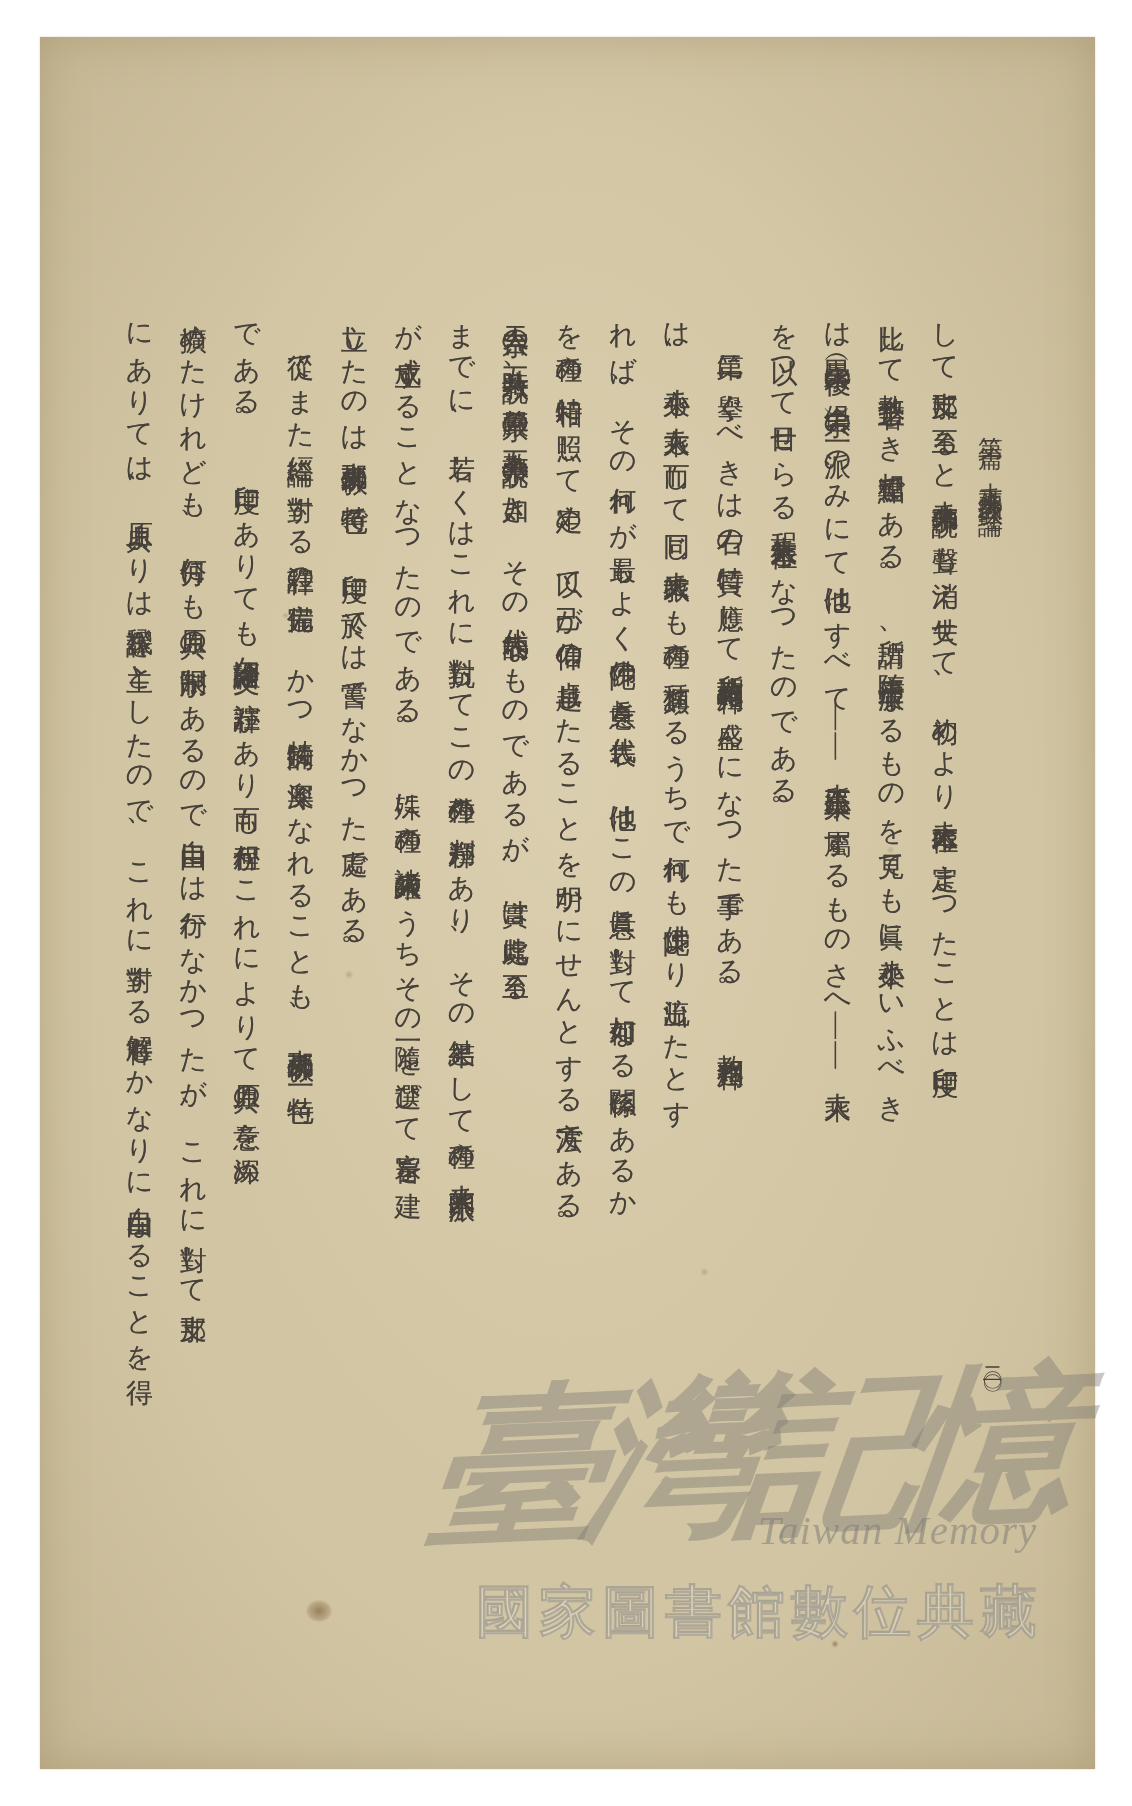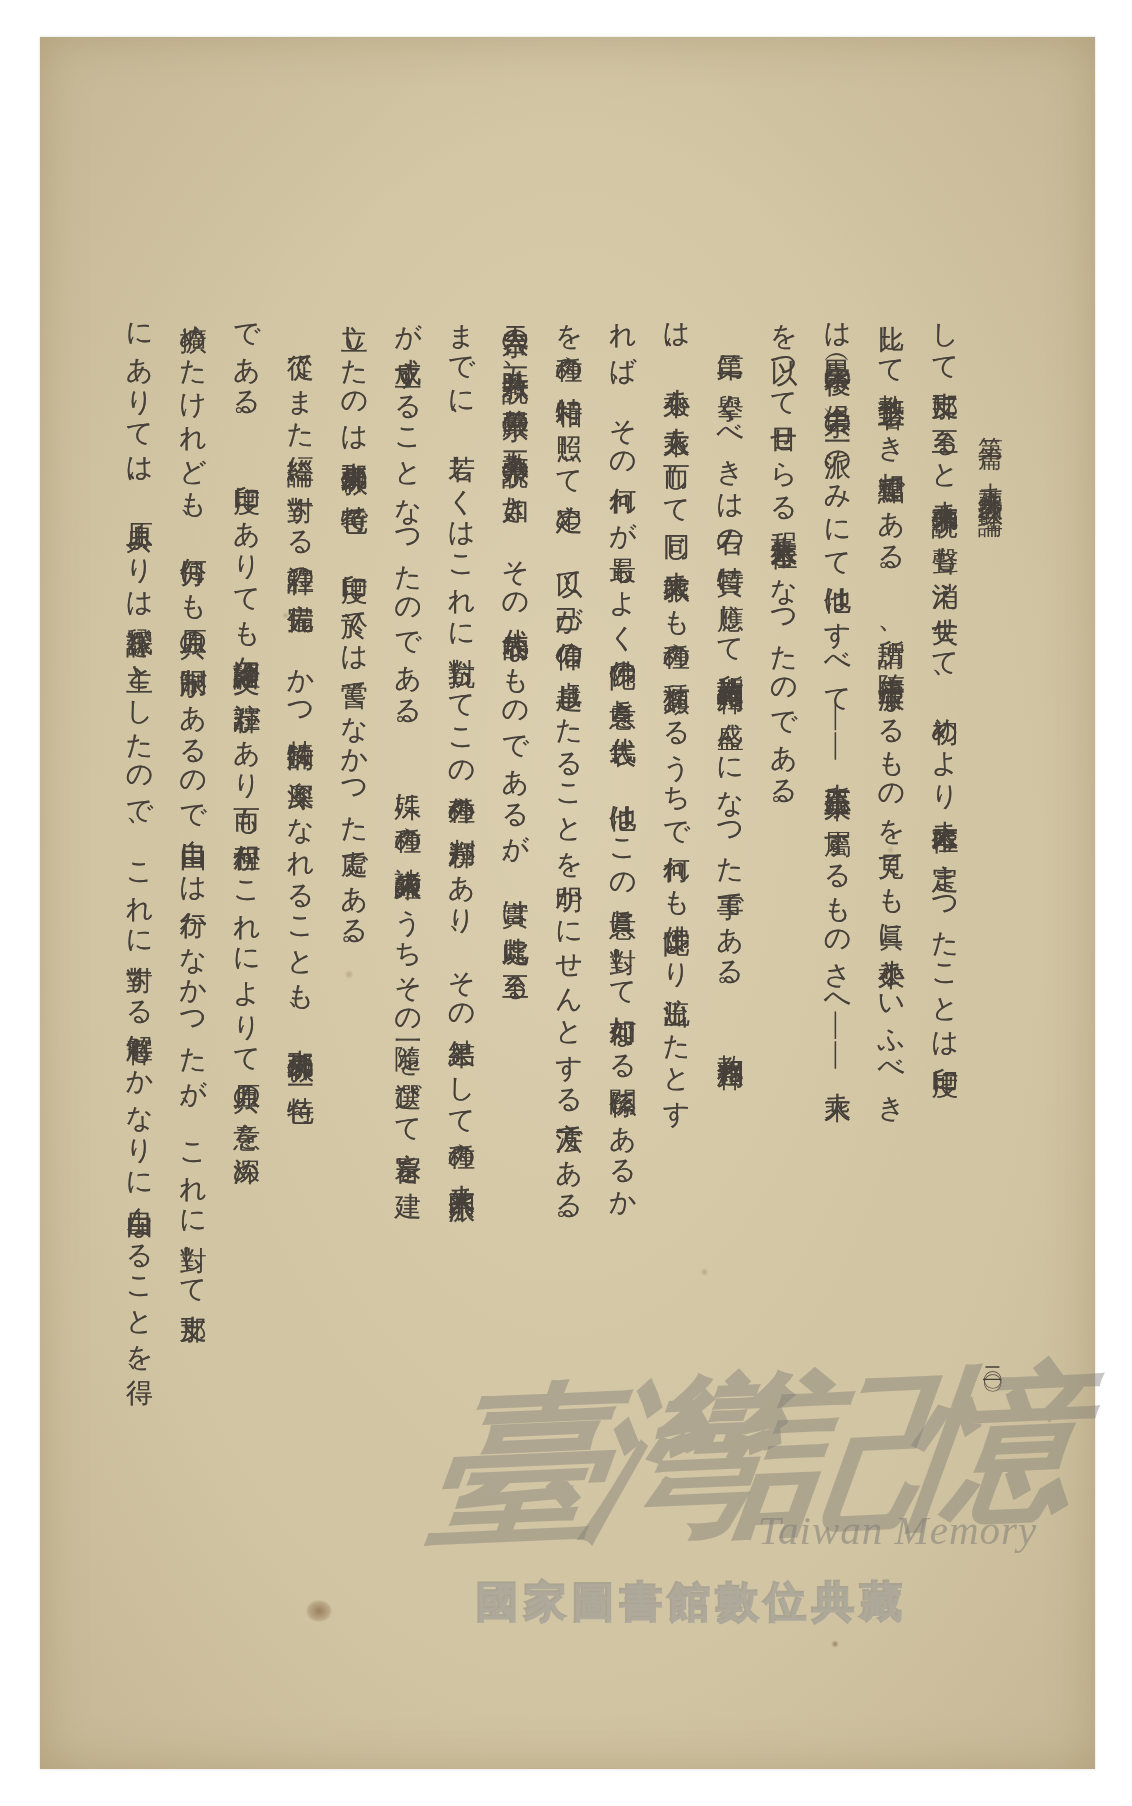--- a/index.html
+++ b/index.html
@@ -85,22 +85,22 @@
     font-size: 41px;
     font-style: italic;
     letter-spacing: 1px;
     color: rgba(128,126,121,0.55);
     white-space: nowrap;
     pointer-events: none;
   }
   #wm-outline {
     position: absolute;
     left: 476px; top: 1574px;
-    font-size: 42px;
-    font-weight: bold;
+    font-size: 57px;
+    font-weight: normal;
     letter-spacing: 6px;
     color: rgba(216,206,176,0.22);
     -webkit-text-stroke: 2.2px rgba(142,139,132,0.58);
     text-shadow: 1px 1px 0 rgba(255,255,255,0.25);
     white-space: nowrap;
     pointer-events: none;
   }
   .stain { position: absolute; border-radius: 50%; pointer-events: none; }
   #stain-1 { left: 306px; top: 1600px; width: 26px; height: 22px;
     background: radial-gradient(ellipse, rgba(110,72,38,0.55) 0%, rgba(120,85,45,0.25) 55%, rgba(0,0,0,0) 75%); }

